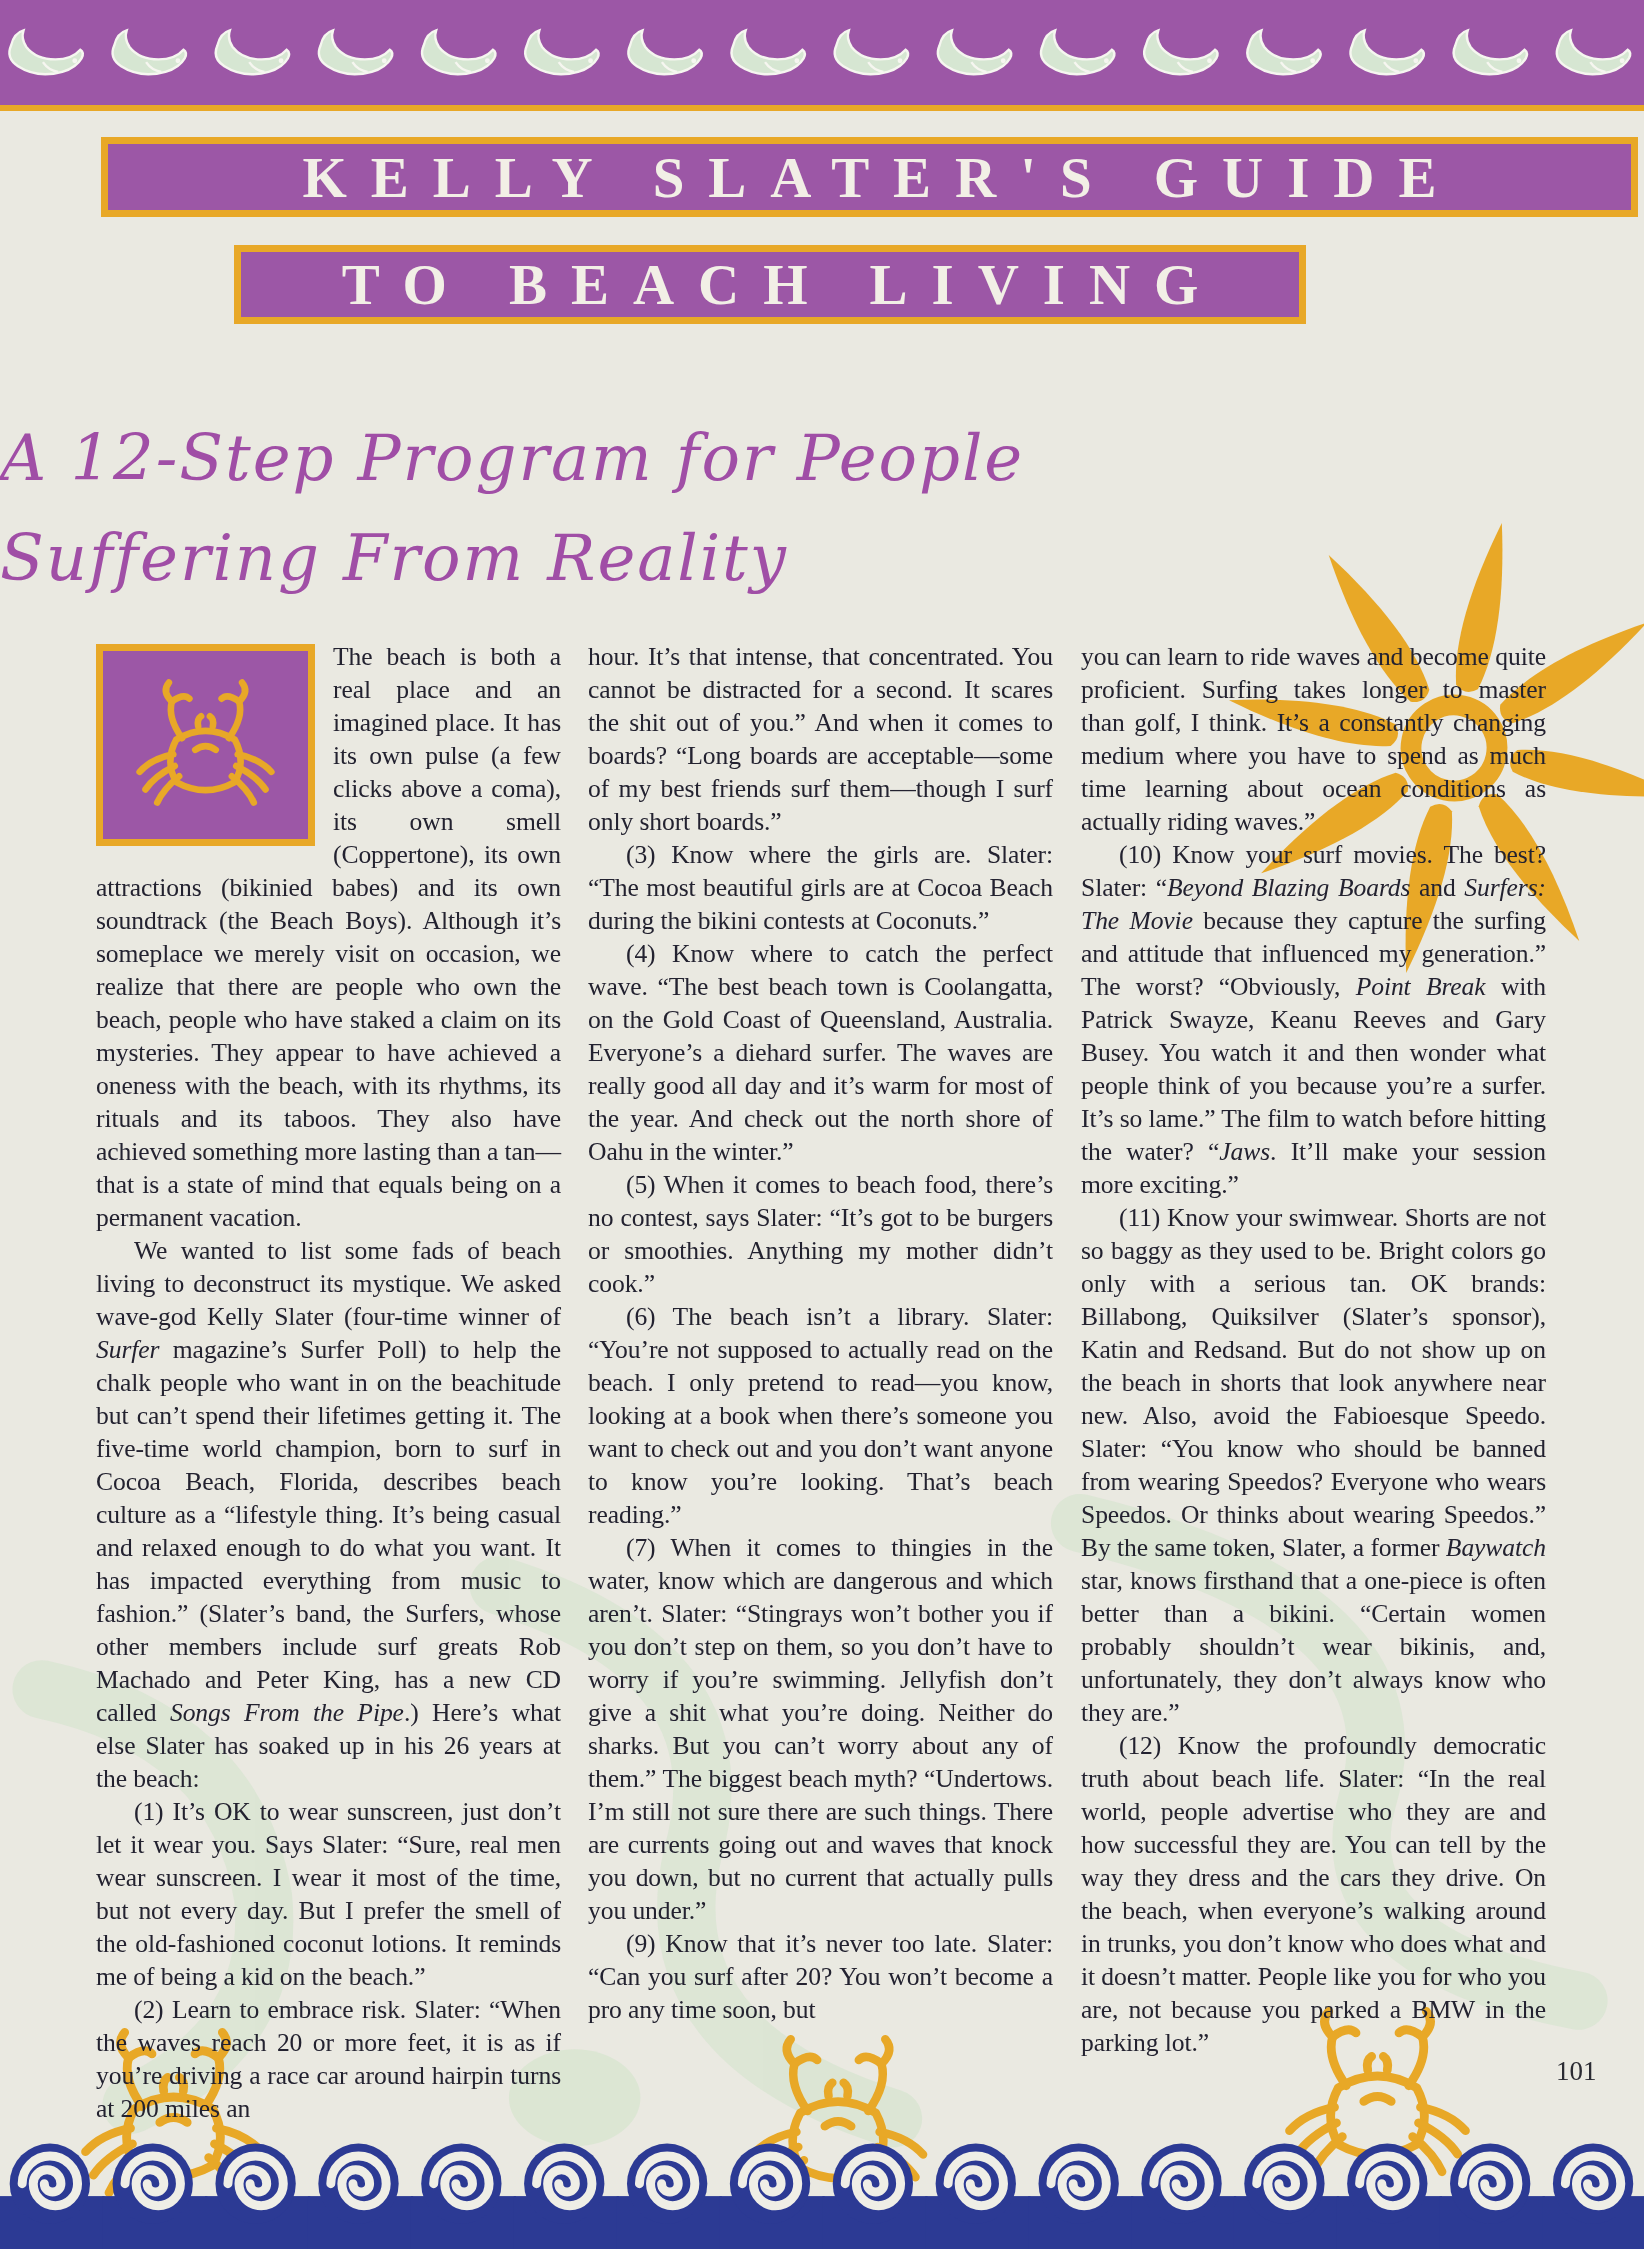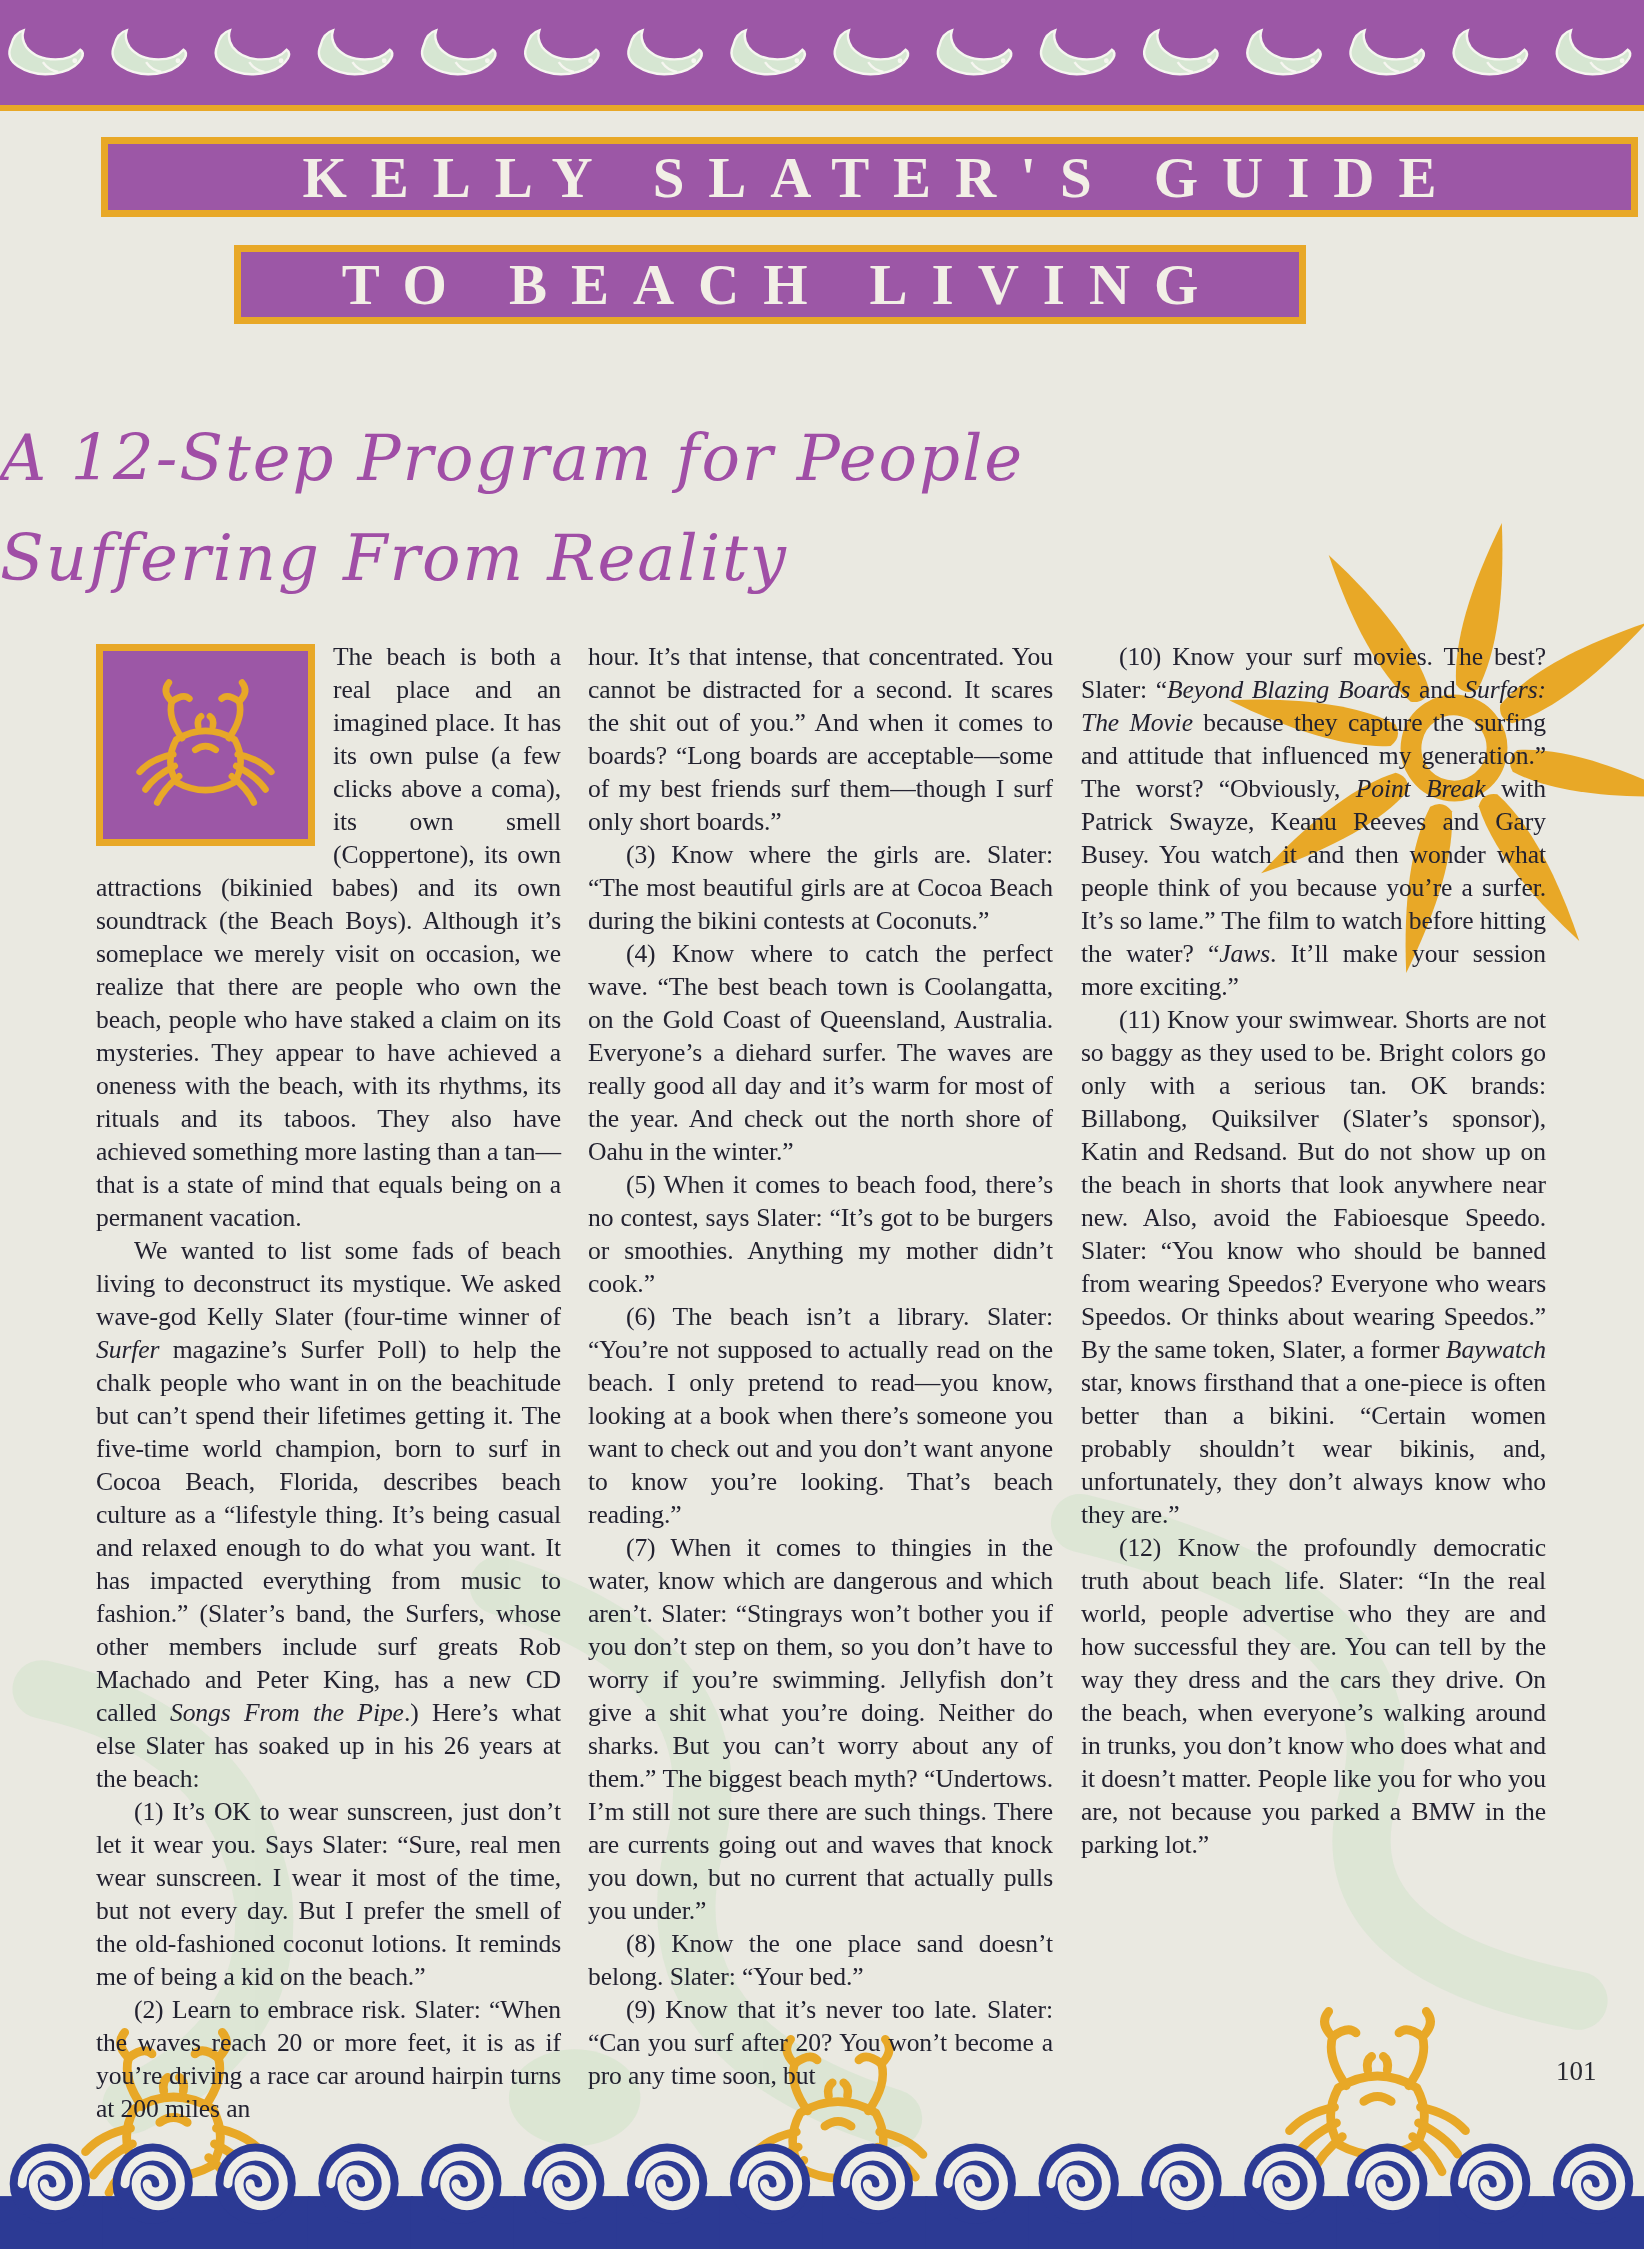--- a/index.html
+++ b/index.html
@@ -183,24 +183,24 @@
     <p class="indent"><span>(1) It’s OK to wear sunscreen, just don’t let it wear you. Says Slater: “Sure, real men wear sunscreen. I wear it most of the time, but not every day. But I prefer the smell of the old-fashioned coconut lotions. It reminds me of being a kid on the beach.”</span></p>
     <p class="indent"><span>(2) Learn to embrace risk. Slater: “When the waves reach 20 or more feet, it is as if you’re driving a race car around hairpin turns at 200 miles an</span></p>
   </div>
 <div class="col col-2">
     <p class=""><span>hour. It’s that intense, that concentrated. You cannot be distracted for a second. It scares the shit out of you.” And when it comes to boards? “Long boards are acceptable—some of my best friends surf them—though I surf only short boards.”</span></p>
     <p class="indent"><span>(3) Know where the girls are. Slater: “The most beautiful girls are at Cocoa Beach during the bikini contests at Coconuts.”</span></p>
     <p class="indent"><span>(4) Know where to catch the perfect wave. “The best beach town is Coolangatta, on the Gold Coast of Queensland, Australia. Everyone’s a diehard surfer. The waves are really good all day and it’s warm for most of the year. And check out the north shore of Oahu in the winter.”</span></p>
     <p class="indent"><span>(5) When it comes to beach food, there’s no contest, says Slater: “It’s got to be burgers or smoothies. Anything my mother didn’t cook.”</span></p>
     <p class="indent"><span>(6) The beach isn’t a library. Slater: “You’re not supposed to actually read on the beach. I only pretend to read—you know, looking at a book when there’s someone you want to check out and you don’t want anyone to know you’re looking. That’s beach reading.”</span></p>
     <p class="indent"><span>(7) When it comes to thingies in the water, know which are dangerous and which aren’t. Slater: “Stingrays won’t bother you if you don’t step on them, so you don’t have to worry if you’re swimming. Jellyfish don’t give a shit what you’re doing. Neither do sharks. But you can’t worry about any of them.” The biggest beach myth? “Undertows. I’m still not sure there are such things. There are currents going out and waves that knock you down, but no current that actually pulls you under.”</span></p>
-    <p class="indent"><span>(8) Know the one place sand doesn’t belong. Slater: “Your bed.”</span></p>
     <p class="indent"><span>(9) Know that it’s never too late. Slater: “Can you surf after 20? You won’t become a pro any time soon, but</span></p>
   </div>
 <div class="col col-3">
+    <p class=""><span>you can learn to ride waves and become quite proficient. Surfing takes longer to master than golf, I think. It’s a constantly changing medium where you have to spend as much time learning about ocean conditions as actually riding waves.”</span></p>
     <p class="indent"><span>(10) Know your surf movies. The best? Slater: “</span><em>Beyond Blazing Boards</em><span> and </span><em>Surfers: The Movie</em><span> because they capture the surfing and attitude that influenced my generation.” The worst? “Obviously, </span><em>Point Break</em><span> with Patrick Swayze, Keanu Reeves and Gary Busey. You watch it and then wonder what people think of you because you’re a surfer. It’s so lame.” The film to watch before hitting the water? “</span><em>Jaws</em><span>. It’ll make your session more exciting.”</span></p>
     <p class="indent"><span>(11) Know your swimwear. Shorts are not so baggy as they used to be. Bright colors go only with a serious tan. OK brands: Billabong, Quiksilver (Slater’s sponsor), Katin and Redsand. But do not show up on the beach in shorts that look anywhere near new. Also, avoid the Fabioesque Speedo. Slater: “You know who should be banned from wearing Speedos? Everyone who wears Speedos. Or thinks about wearing Speedos.” By the same token, Slater, a former </span><em>Baywatch</em><span> star, knows firsthand that a one-piece is often better than a bikini. “Certain women probably shouldn’t wear bikinis, and, unfortunately, they don’t always know who they are.”</span></p>
     <p class="indent"><span>(12) Know the profoundly democratic truth about beach life. Slater: “In the real world, people advertise who they are and how successful they are. You can tell by the way they dress and the cars they drive. On the beach, when everyone’s walking around in trunks, you don’t know who does what and it doesn’t matter. People like you for who you are, not because you parked a BMW in the parking lot.”</span></p>
   </div>
 
 <div class="page-number">101</div>
 
 <div class="wave-band">
   <svg id="wave-band-svg" viewBox="0 0 2376 178" preserveAspectRatio="none">
       <use href="#wave-curl" x="0" y="0"></use>

